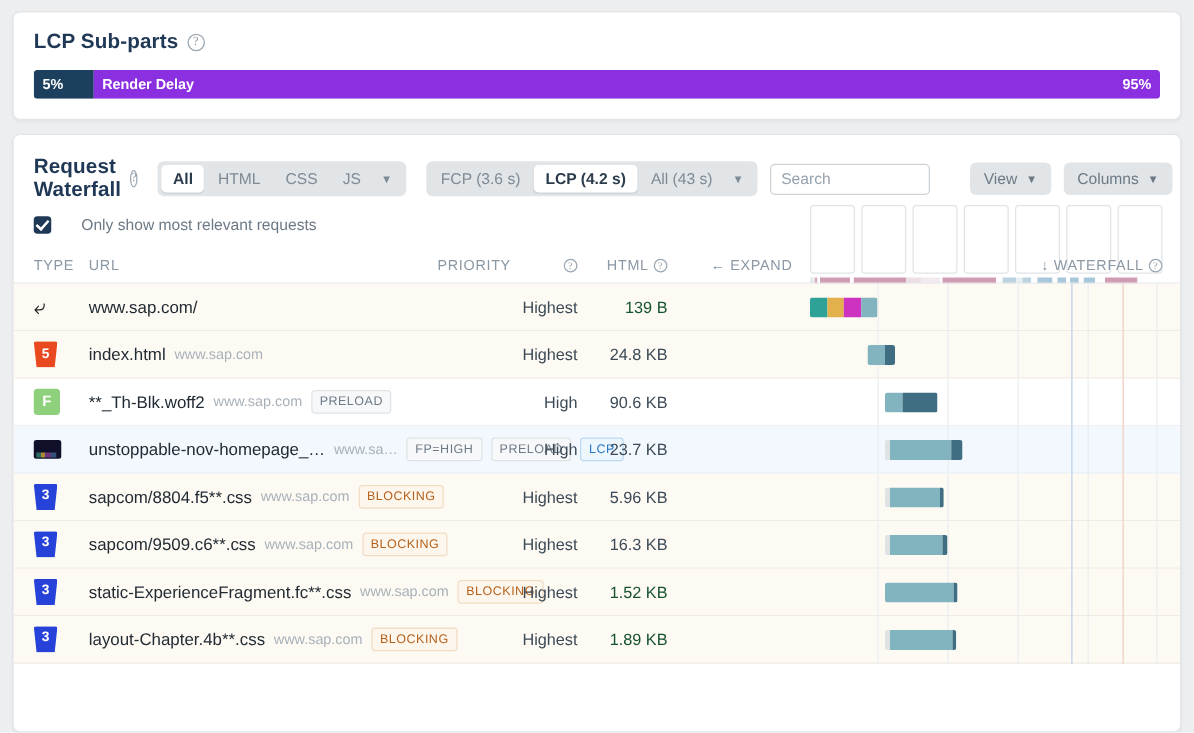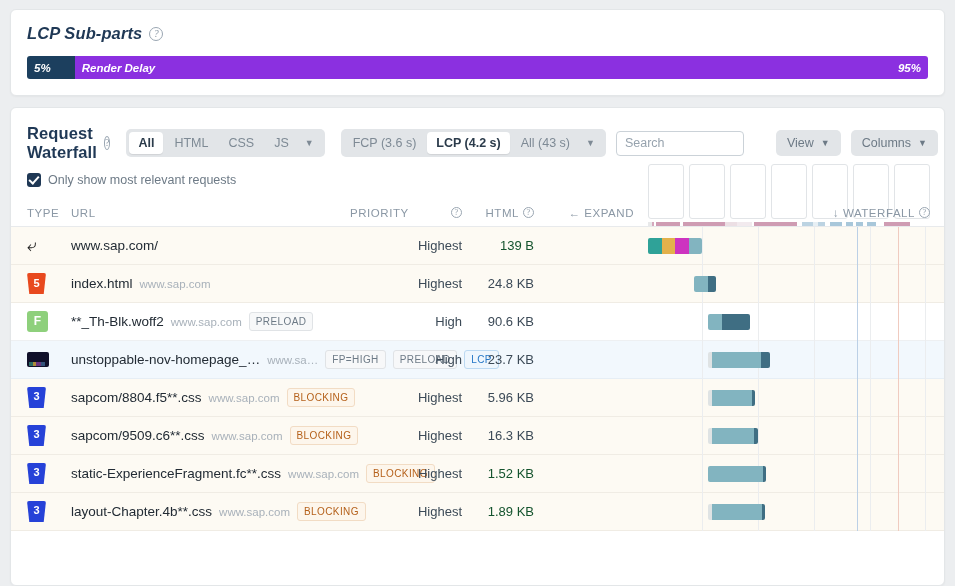--- a/index.html
+++ b/index.html
@@ -14,21 +14,21 @@
 
   .card {
     background: #ffffff;
     border: 1px solid #e3e6e8;
     border-radius: 6px;
     margin: 0 10px;
     box-shadow: 0 1px 2px rgba(0,0,0,0.04);
   }
 
   
-  .lcp-card { margin-top: 9px; padding: 14px 16px 16px 16px; font-style: italic; }
+  .lcp-card { margin-top: 9px; padding: 14px 16px 16px 16px; }
   .card-title-row { display: flex; align-items: center; gap: 7px; }
   .card-title {
     font-size: 16.5px; font-weight: bold; color: #1f3855; letter-spacing: .1px;
   }
   .help-icon {
     width: 14px; height: 14px; border-radius: 50%;
     border: 1.3px solid #9aa6b2; color: #8b98a5;
     font-size: 10px; line-height: 11.5px; text-align: center;
     font-family: "Liberation Serif", serif; display: inline-block;
     user-select: none;
@@ -76,21 +76,21 @@
 
   .ghost-btn {
     background: #e2e5e8; border-radius: 5px; border: none;
     font-size: 12.5px; color: #6d7a86; padding: 6px 11px;
     display: flex; align-items: center; gap: 7px; cursor: pointer;
     font-family: "Liberation Sans", sans-serif;
   }
   .ghost-btn .caret { font-size: 9px; }
 
   .checkbox-row {
-    display: flex; align-items: flex-end; gap: 7px; margin-top: 11px;
+    display: flex; align-items: flex-end; gap: 24px; margin-top: 11px;
   }
   .cbox {
     width: 14px; height: 14px; border-radius: 3px; background: #1f3855;
     position: relative; cursor: pointer; flex: none;
   }
   .cbox::after {
     content: ""; position: absolute; left: 4px; top: 1px;
     width: 4px; height: 8px; border: solid #fff;
     border-width: 0 2px 2px 0; transform: rotate(42deg);
   }

